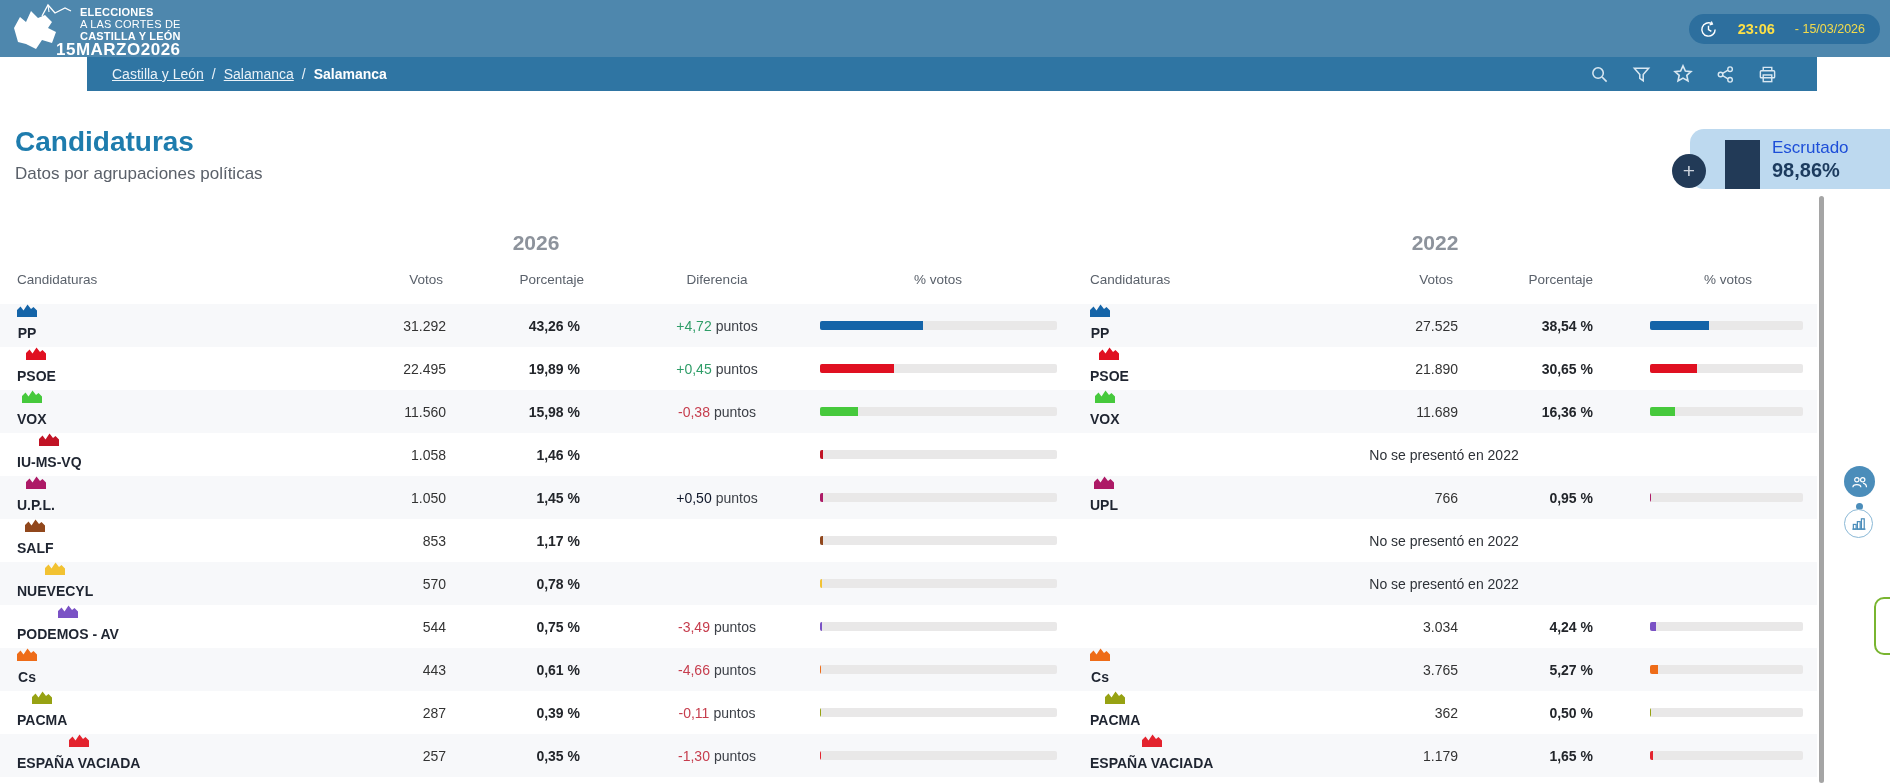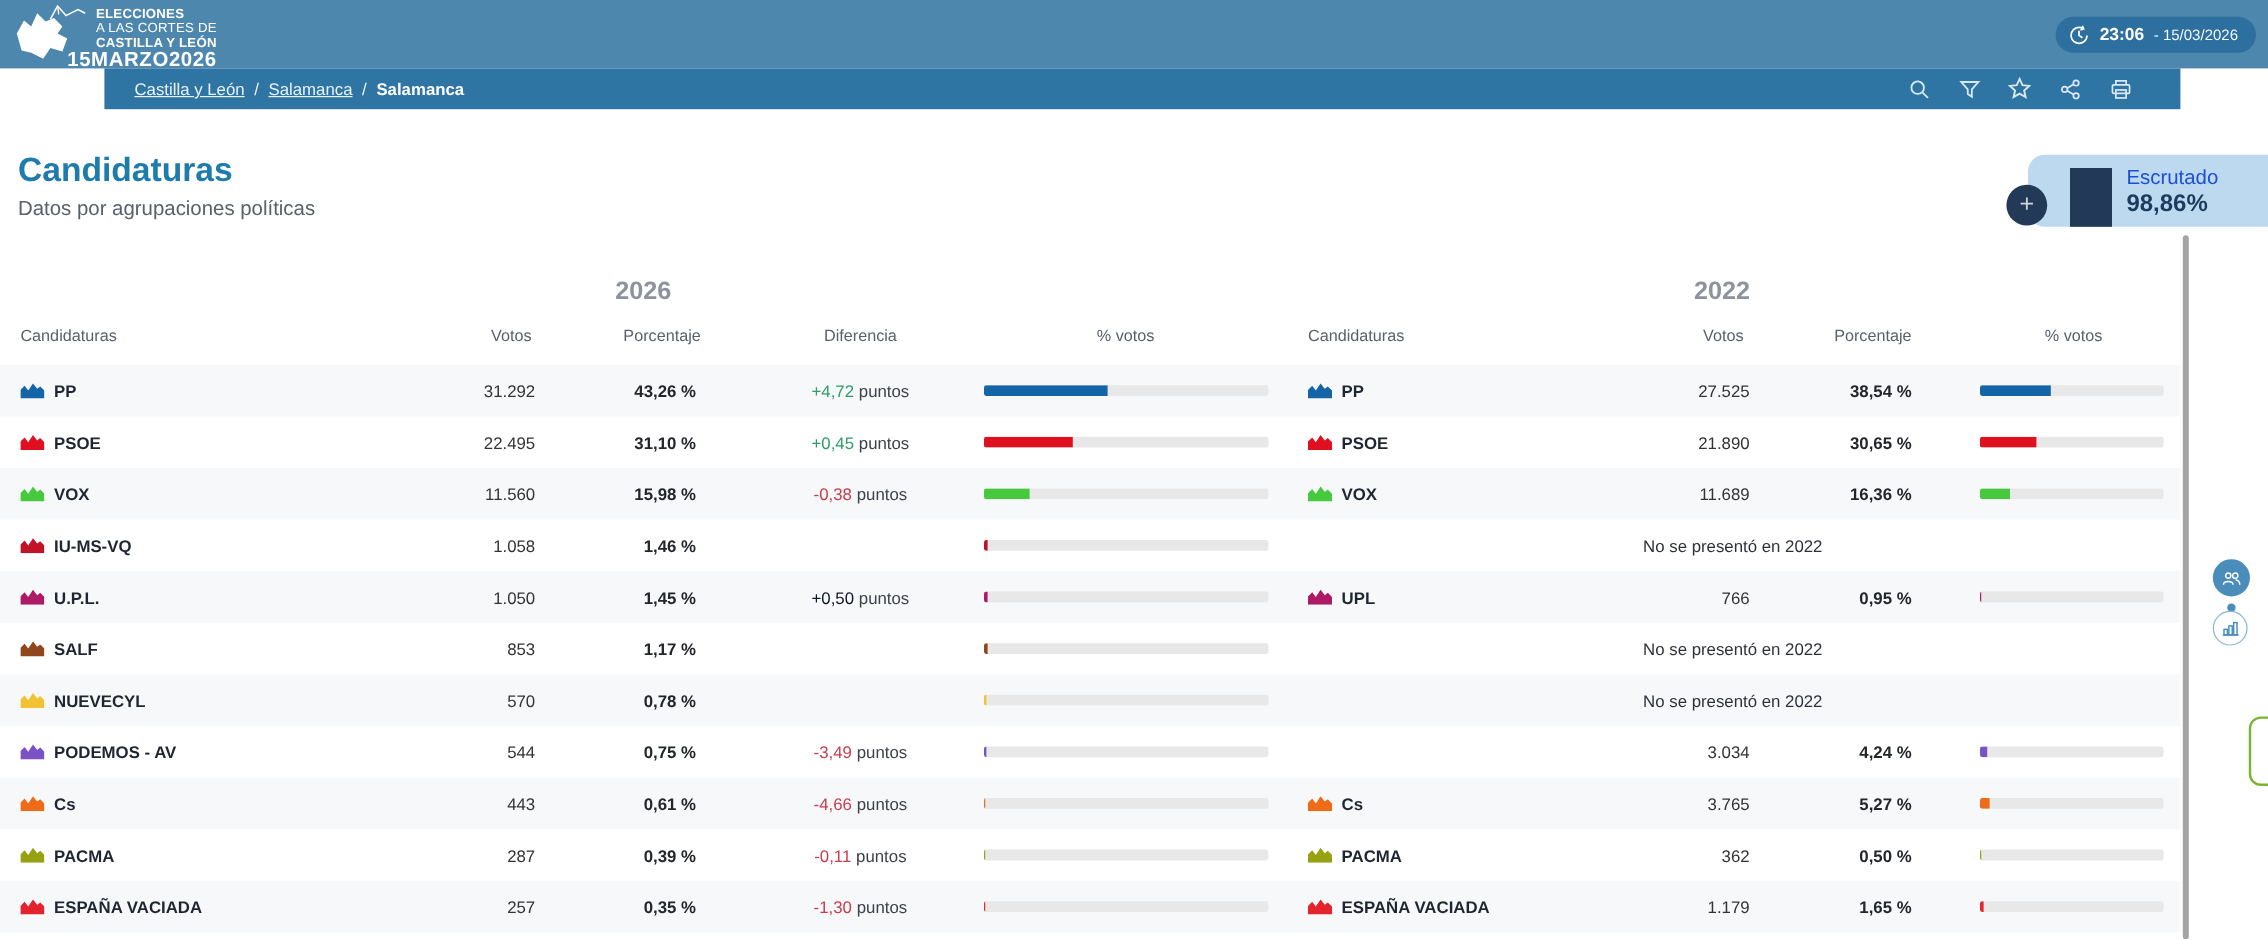--- a/index.html
+++ b/index.html
@@ -17,22 +17,22 @@
   .logo{position:absolute;left:8px;top:2px;display:flex;}
   .logo-text{position:absolute;left:80px;top:6px;color:#fff;line-height:12px;}
   .logo-line{font-size:11px;letter-spacing:.2px;}
   .logo-line.b{font-weight:700;}
   .logo-date{position:absolute;left:56px;top:40px;color:#fff;font-weight:700;font-size:17px;letter-spacing:.5px;}
   .nav{position:absolute;left:641px;top:15px;display:flex;gap:16px;}
   .nav button{font-family:"Liberation Sans",sans-serif;font-size:13.5px;font-weight:700;color:var(--link-blue);
     background:#fff;border:1px solid #e1e8ee;border-radius:4px;padding:5px 13px;cursor:pointer;
     box-shadow:0 1px 2px rgba(0,0,0,.18);white-space:nowrap;}
   .nav button.active{background:var(--active-navy);color:#fff;border-color:var(--active-navy);}
-  .clock-pill{position:absolute;right:10px;top:14px;height:30px;display:flex;align-items:center;gap:8px;
-    background:#2d6f9e;border-radius:16px;padding:0 15px 0 10px;color:#ffffff;}
+  .clock-pill{position:absolute;right:10px;top:14px;height:30px;display:flex;align-items:center;gap:20px;
+    background:#2d6f9e;border-radius:16px;padding:0 15px 0 10px;color:#fde047;}
   .clock-time{font-size:14.5px;font-weight:700;}
   .clock-date{font-size:12.5px;opacity:.95;}
 
   
   .crumb-bar{position:absolute;left:87px;top:57px;width:1730px;height:34px;background:var(--bar-blue);
     display:flex;align-items:center;}
   .crumbs{margin-left:25px;font-size:14px;color:#eaf2f8;display:flex;gap:8px;align-items:center;}
   .crumb-link{text-decoration:underline;cursor:pointer;}
   .crumb-cur{font-weight:700;color:#fff;}
   .crumb-icons{position:absolute;right:40px;display:flex;gap:22px;align-items:center;}
@@ -55,21 +55,21 @@
   .h-cand-l{left:17px;} .h-votos-l{left:343px;width:100px;text-align:right;}
   .h-pct-l{left:484px;width:100px;text-align:right;} .h-dif{left:643px;width:148px;text-align:center;}
   .h-share-l{left:868px;width:140px;text-align:center;}
   .h-cand-r{left:1090px;} .h-votos-r{left:1353px;width:100px;text-align:right;}
   .h-pct-r{left:1483px;width:110px;text-align:right;} .h-share-r{left:1658px;width:140px;text-align:center;}
 
   
   .row-band{position:absolute;left:0;width:1817px;height:43px;}
   .row-band.striped{background:var(--stripe);}
   .cell{position:absolute;top:0;height:43px;display:flex;align-items:center;font-size:14px;color:#333;}
-  .name-cell{gap:8px;}
+  .name-cell{gap:8px;flex-direction:column;}
   .left-name{left:17px;} .right-name{left:1090px;}
   .party-icon{display:flex;align-items:center;}
   .party-name{font-weight:700;color:#1f2531;}
   .votes-left{left:346px;width:100px;justify-content:flex-end;}
   .pct-left{left:480px;width:100px;justify-content:flex-end;font-weight:700;color:#23262b;}
   .diff-left{left:643px;width:148px;justify-content:center;gap:4px;}
   .diff-word{color:#3d4148;}
   .votes-right{left:1358px;width:100px;justify-content:flex-end;}
   .pct-right{left:1483px;width:110px;justify-content:flex-end;font-weight:700;color:#23262b;}
   .np-cell{left:1324px;width:240px;justify-content:center;color:#2e3238;}
@@ -224,21 +224,21 @@
       <div class="row-band" style="top: 347px;">
   <div class="cell name-cell left-name">
     <span class="party-icon" style="color: rgb(224, 16, 33);">
       <svg viewBox="0 0 20 13" width="20" height="13">
               <path d="M0 13 L0 6 L3.5 2.5 L6.5 6.5 L10.5 0.5 L14 5 L16.5 3 L20 6.5 L20 13 Z" fill="currentColor"></path>
             </svg>
     </span>
     <span class="party-name">PSOE</span>
   </div>
   <div class="cell votes-left votes-cell">22.495</div>
-  <div class="cell pct-left pct-cell">31,10 %</div>
+  <div class="cell pct-left pct-cell">19,89 %</div>
   <div class="cell diff-left">
     <span class="diff-num" style="color: rgb(47, 157, 104);">+0,45</span>
     <span class="diff-word">puntos</span>
   </div>
   <div class="bar left-bar">
           <div class="bar-fill" style="width: 31.1%; background: rgb(224, 16, 33);"></div>
         </div>
 
   <div class="cell name-cell right-name">
     <span class="party-icon" style="color: rgb(224, 16, 33);">

